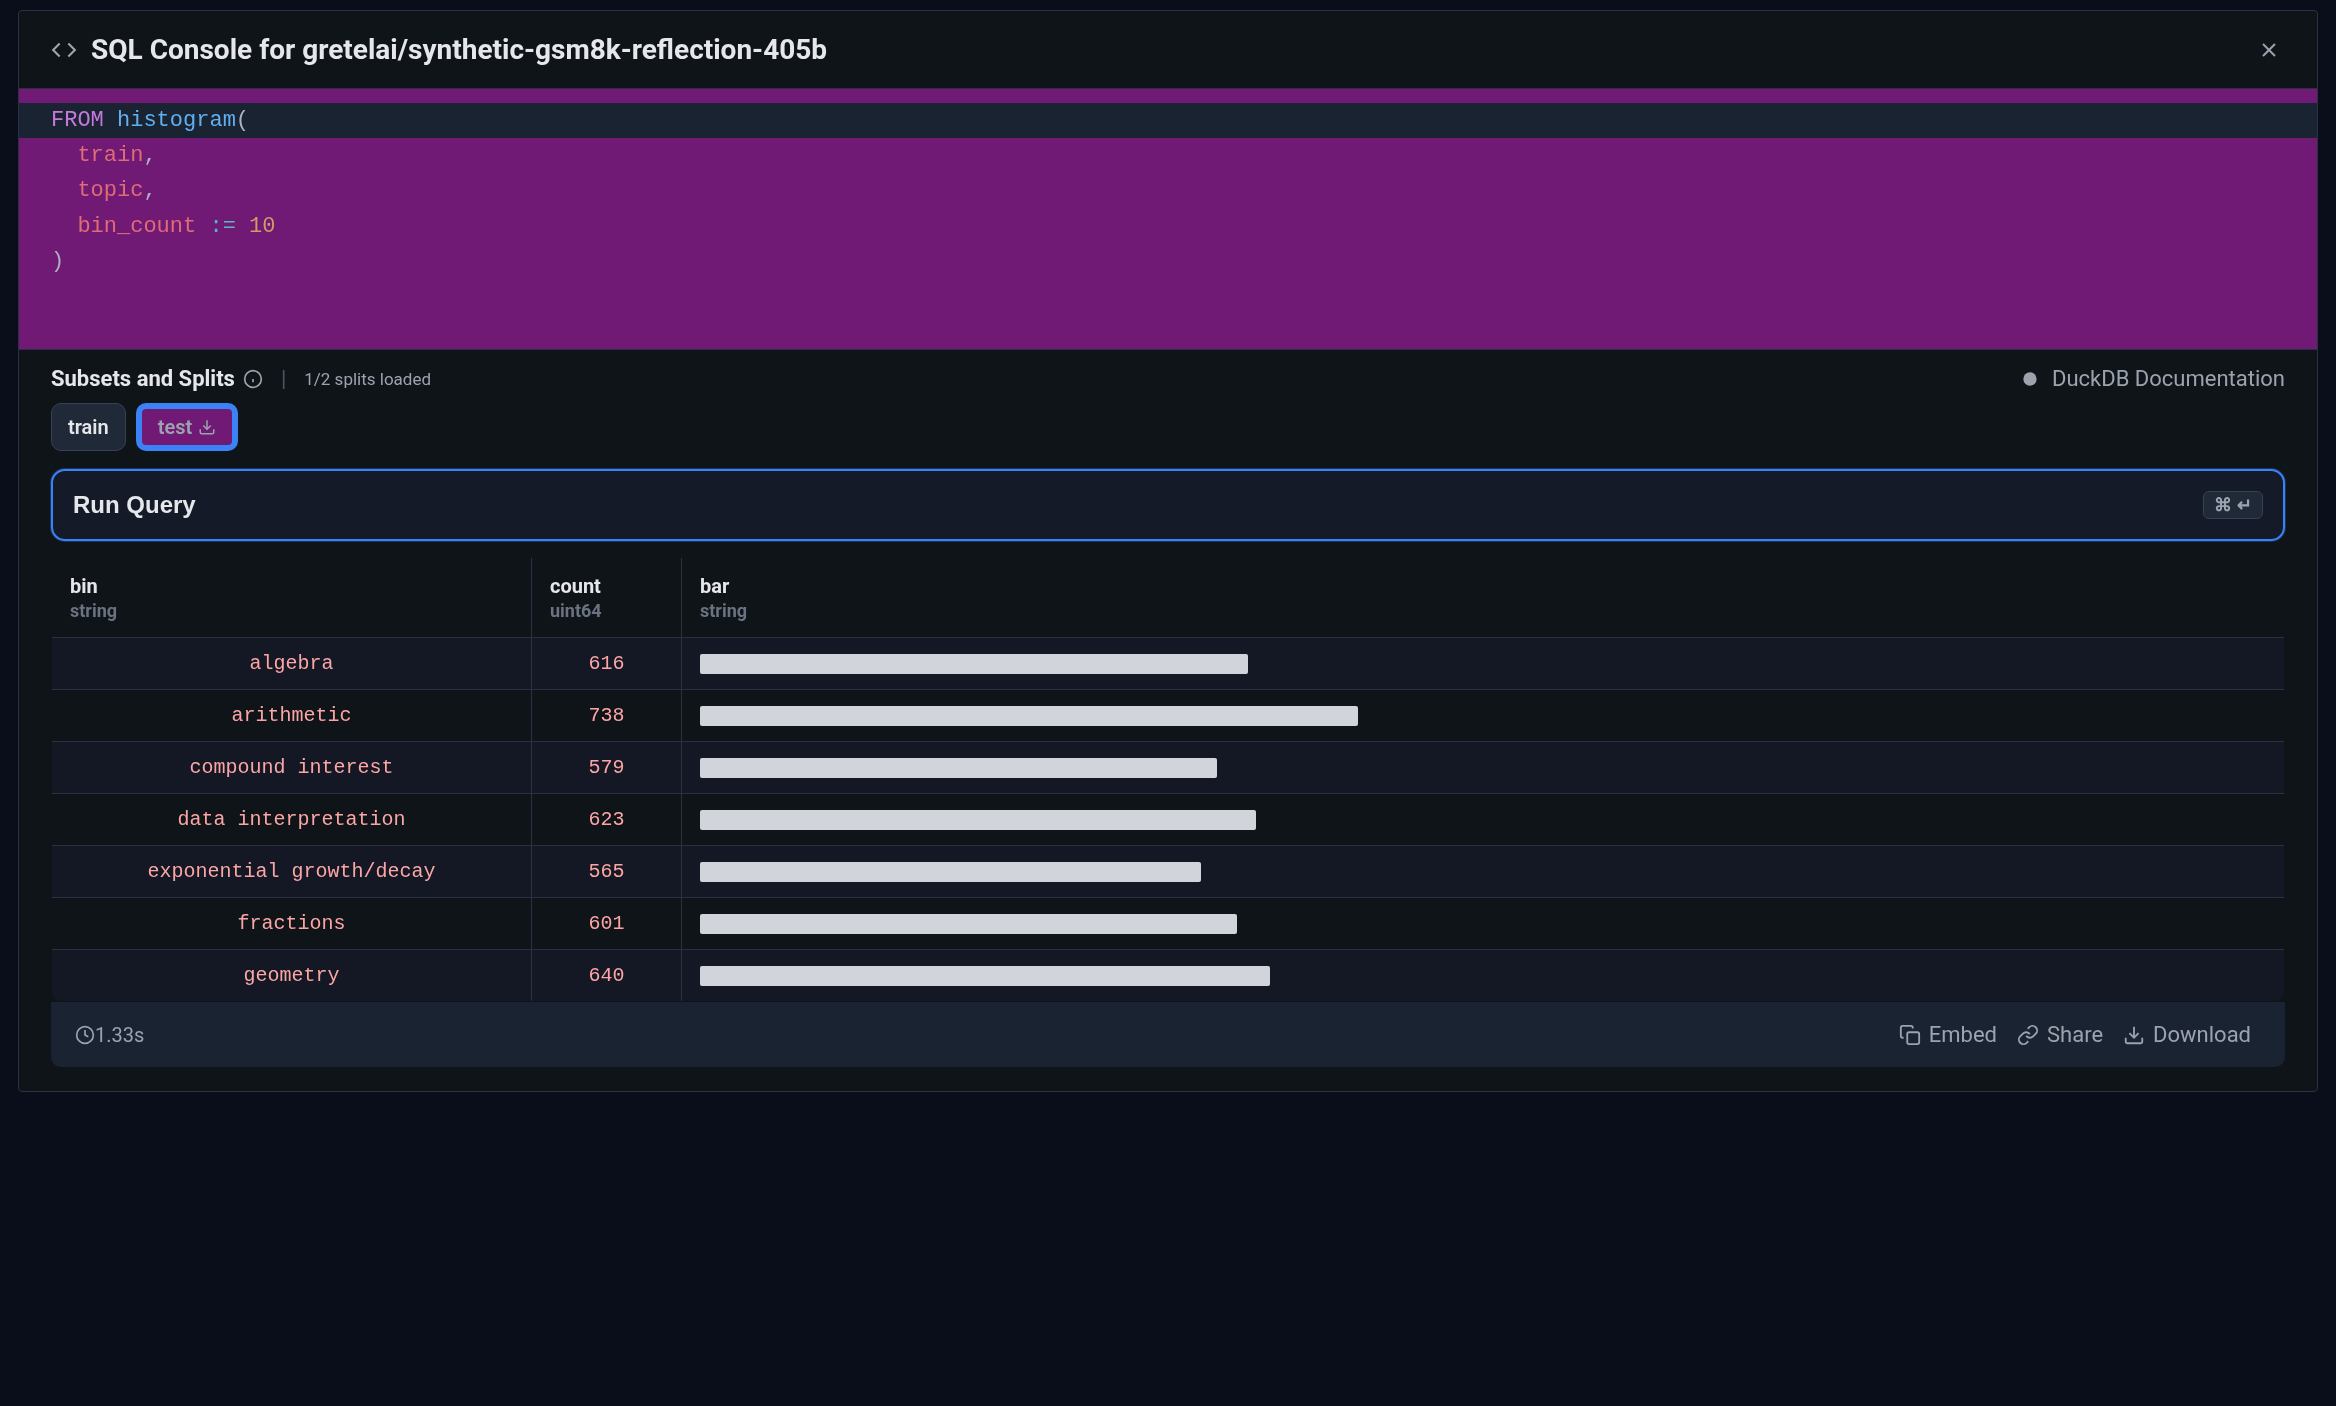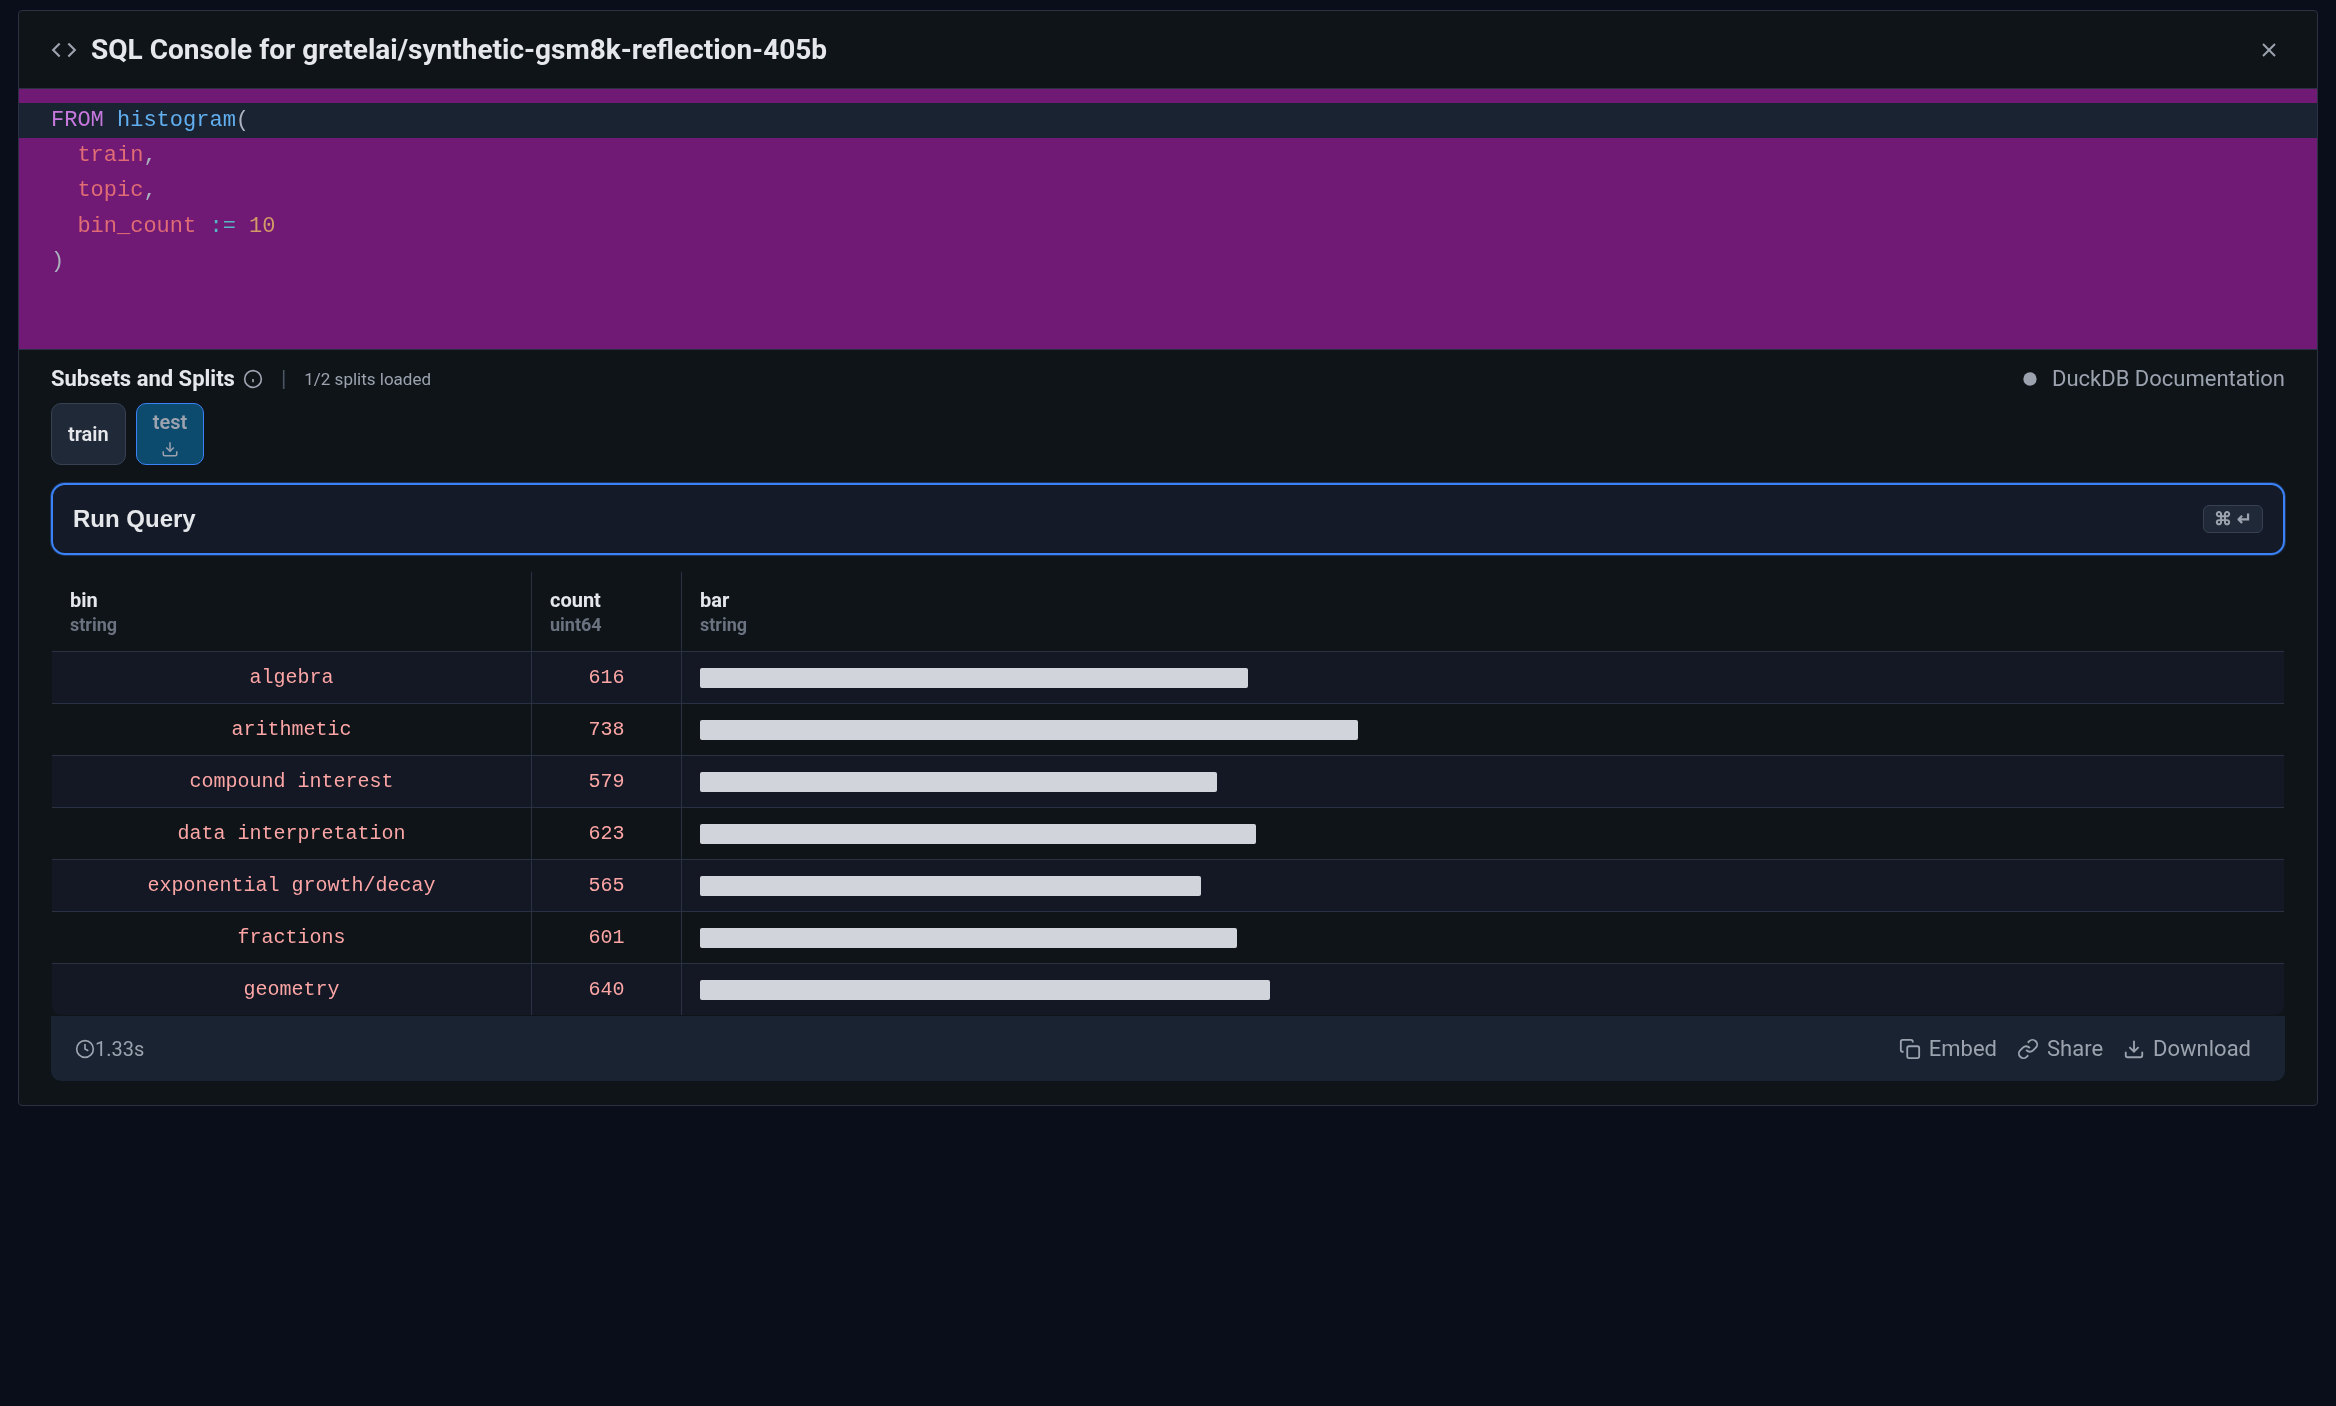--- a/index.html
+++ b/index.html
@@ -115,24 +115,23 @@
       display: flex;
       align-items: center;
       gap: 6px;
     }
     .chip.active {
       background: #1f2937;
       color: #e5e7eb;
       border: 1px solid #374151;
     }
     .chip.inactive {
-      background: #0c4a6e;
-      color: #9ca3af;
-      border: 1px solid #3b82f6;
-      flex-direction: column;
+      background: #701a75;
+      color: #9ca3af;
+      border: 6px solid #3b82f6;
     }
     .run-query-wrapper {
       padding: 0 32px 16px;
     }
     .run-query-btn {
       width: 100%;
       padding: 20px;
       background: #141a28;
       border: 2px solid #3b82f6;
       border-radius: 14px;

